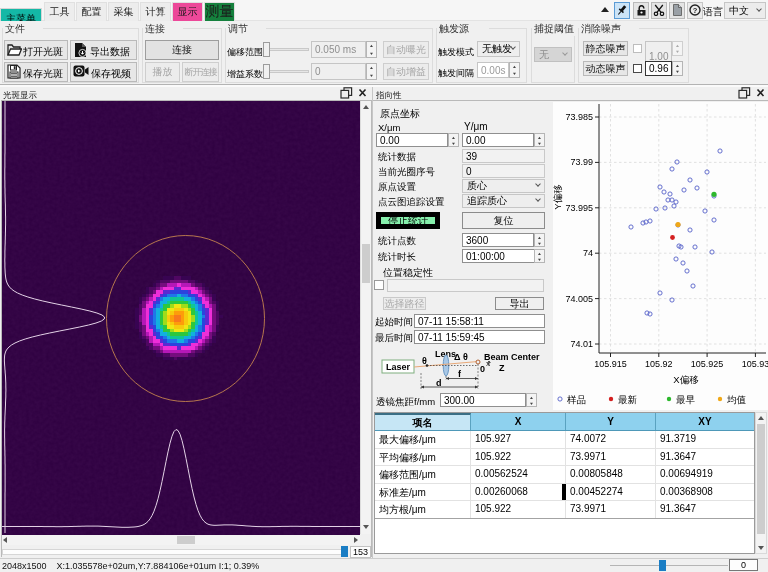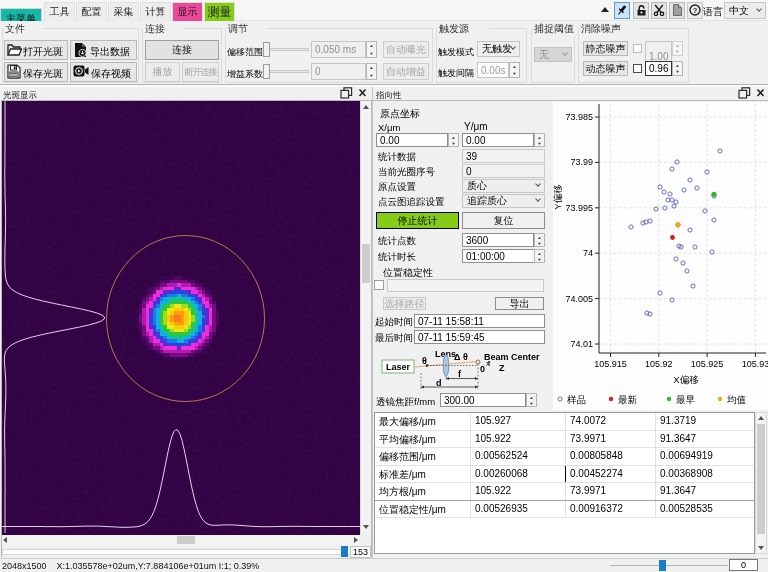--- a/index.html
+++ b/index.html
@@ -23,21 +23,21 @@
 .chev{position:absolute;right:4px;top:calc(50% - 4px);width:4px;height:4px;border-right:1.3px solid #555;border-bottom:1.3px solid #555;transform:rotate(45deg)}
 .wbtn{position:absolute;border:1px solid #8c8c8c;background:#efefef;color:#000;font-size:10px;display:flex;align-items:center;justify-content:center}
 </style></head><body>
 <div class="abs" style="left:0;top:0;width:768px;height:21px;background:#f6f6f6;border-bottom:1px solid #e3e3e3"></div>
 <div class="abs" style="left:0;top:8px;width:42px;height:20px;background:#14b8a6;border:1px solid #d5d5d5;border-bottom:none;display:flex;align-items:center;justify-content:center;font-size:10px">主菜单</div>
 <div class="abs" style="left:44px;top:2px;width:31px;height:19px;background:#ededed;border:1px solid #e0e0e0;border-bottom:none;display:flex;align-items:center;justify-content:center;font-size:10px;color:#1a1a1a">工具</div>
 <div class="abs" style="left:76px;top:2px;width:31px;height:19px;background:#ededed;border:1px solid #e0e0e0;border-bottom:none;display:flex;align-items:center;justify-content:center;font-size:10px;color:#1a1a1a">配置</div>
 <div class="abs" style="left:108px;top:2px;width:31px;height:19px;background:#ededed;border:1px solid #e0e0e0;border-bottom:none;display:flex;align-items:center;justify-content:center;font-size:10px;color:#1a1a1a">采集</div>
 <div class="abs" style="left:140px;top:2px;width:31px;height:19px;background:#ededed;border:1px solid #e0e0e0;border-bottom:none;display:flex;align-items:center;justify-content:center;font-size:10px;color:#1a1a1a">计算</div>
 <div class="abs" style="left:172px;top:2px;width:31px;height:19px;background:#ec4899;border:1px solid #e0e0e0;border-bottom:none;display:flex;align-items:center;justify-content:center;font-size:10px;color:#1a1a1a">显示</div>
-<div class="abs" style="left:204px;top:2px;width:31px;height:19px;background:#84cc16;border:1px solid #e0e0e0;border-bottom:none;display:flex;align-items:center;justify-content:center;font-size:12px;color:#1a1a1a">测量</div>
+<div class="abs" style="left:204px;top:2px;width:31px;height:19px;background:#15803d;border:1px solid #e0e0e0;border-bottom:none;display:flex;align-items:center;justify-content:center;font-size:14px;color:#1a1a1a">测量</div>
 <div class="abs" style="left:601px;top:7px;width:0;height:0;border-left:4px solid transparent;border-right:4px solid transparent;border-bottom:5px solid #222"></div>
 <div class="abs" style="left:614px;top:2px;width:16px;height:17px;background:#cce4f7;border:1px solid #5b9bd5"></div>
 <svg class="abs" style="left:616px;top:4px" width="12" height="13" viewBox="0 0 12 13">
 <g transform="rotate(40 6 6)">
       <rect x="4.6" y="1" width="2.8" height="5.5" fill="#111"></rect>
       <rect x="3.2" y="6.2" width="5.6" height="1.6" fill="#111"></rect>
       <rect x="5.6" y="7.8" width="1" height="4" fill="#111"></rect>
     </g>
   </svg>
 <div class="abs" style="left:633px;top:2px;width:16px;height:17px;background:#e4e4e4;border:1px solid #b9b9b9"></div>
@@ -682,21 +682,21 @@
     <i>▼</i>
   </div>
 <div class="lbl l9" style="left:378px;top:151px">统计数据</div>
 <div class="fld flat" style="left:462px;top:149px;width:83px;height:14px">39</div>
 <div class="lbl l9" style="left:378px;top:166px">当前光圈序号</div>
 <div class="fld flat" style="left:462px;top:164px;width:83px;height:14px">0</div>
 <div class="lbl l9" style="left:378px;top:181px">原点设置</div>
 <div class="cmb" style="left:462px;top:179px;width:83px;height:14px">质心<i class="chev"></i></div>
 <div class="lbl l9" style="left:378px;top:196px">点云图追踪设置</div>
 <div class="cmb" style="left:462px;top:194px;width:83px;height:14px">追踪质心<i class="chev"></i></div>
-<div class="wbtn" style="left:376px;top:212px;width:83px;height:17px;background:#84cc16;border:1px solid #000000">停止统计</div>
+<div class="wbtn" style="left:376px;top:212px;width:64px;height:17px;background:#86efac;border:5px solid #000000">停止统计</div>
 <div class="wbtn" style="left:462px;top:212px;width:83px;height:17px">复位</div>
 <div class="lbl l9" style="left:378px;top:235px">统计点数</div>
 <div class="fld" style="left:462px;top:233px;width:72px;height:14px">3600</div>
 <div class="spin" style="left:534px;top:233px;height:14px">
     <i>▲</i>
     <i>▼</i>
   </div>
 <div class="lbl l9" style="left:378px;top:251px">统计时长</div>
 <div class="fld" style="left:462px;top:249px;width:80px;height:14px">01:00:00</div>
 <div class="spin" style="left:534px;top:249px;height:14px">
@@ -818,55 +818,55 @@
     <circle cx="7" cy="297" r="2.1" fill="none" stroke="#5560c8" stroke-width="0.9"></circle>
     <text x="14" y="301" font-size="9.5" font-family="Liberation Sans">样品</text>
     <circle cx="58" cy="297" r="2.2" fill="#d42020"></circle>
     <text x="65" y="301" font-size="9.5" font-family="Liberation Sans">最新</text>
     <circle cx="116" cy="297" r="2.2" fill="#2db82d"></circle>
     <text x="123" y="301" font-size="9.5" font-family="Liberation Sans">最早</text>
     <circle cx="167" cy="297" r="2.2" fill="#f0a818"></circle>
     <text x="174" y="301" font-size="9.5" font-family="Liberation Sans">均值</text>
   </svg>
 <div class="abs" style="left:374px;top:412px;width:381px;height:142px;border:1px solid #9a9a9a;background:#fff;font-size:10px">
+    <div style="display:flex;height:18px;border-bottom:1px solid #4e98b8">
+      <div style="width:96px;background:#c6e6f5;border-right:1px solid #5aa2c0;display:flex;align-items:center;justify-content:center;font-weight:bold;border-top:2px solid #3a6e84">项名</div>
+      <div style="width:95px;background:#8ed1ee;border-right:1px solid #5aa2c0;display:flex;align-items:center;justify-content:center;font-weight:bold">X</div>
+      <div style="width:90px;background:#8ed1ee;border-right:1px solid #5aa2c0;display:flex;align-items:center;justify-content:center;font-weight:bold">Y</div>
+      <div style="flex:1;background:#8ed1ee;display:flex;align-items:center;justify-content:center;font-weight:bold">XY</div>
+    </div>
     <div style="display:flex;height:17.5px;border-bottom:1px solid #e2e2e2">
       <div style="width:96px;padding:2px 0 0 4px;border-right:1px solid #e2e2e2">最大偏移/μm</div>
       <div style="width:95px;padding:2px 0 0 4px;border-right:1px solid #e2e2e2">105.927</div>
       <div style="width:90px;padding:2px 0 0 4px;border-right:1px solid #e2e2e2">74.0072</div>
       <div style="flex:1;padding:2px 0 0 4px">91.3719</div>
     </div>
     <div style="display:flex;height:17.5px;border-bottom:1px solid #e2e2e2">
       <div style="width:96px;padding:2px 0 0 4px;border-right:1px solid #e2e2e2">平均偏移/μm</div>
       <div style="width:95px;padding:2px 0 0 4px;border-right:1px solid #e2e2e2">105.922</div>
       <div style="width:90px;padding:2px 0 0 4px;border-right:1px solid #e2e2e2">73.9971</div>
       <div style="flex:1;padding:2px 0 0 4px">91.3647</div>
     </div>
     <div style="display:flex;height:17.5px;border-bottom:1px solid #e2e2e2">
       <div style="width:96px;padding:2px 0 0 4px;border-right:1px solid #e2e2e2">偏移范围/μm</div>
       <div style="width:95px;padding:2px 0 16px 4px;border-right:1px solid #e2e2e2">0.00562524</div>
       <div style="width:90px;padding:2px 0 0 4px;border-right:1px solid #e2e2e2">0.00805848</div>
       <div style="flex:1;padding:2px 0 0 4px">0.00694919</div>
     </div>
     <div style="display:flex;height:17.5px;border-bottom:1px solid #e2e2e2">
       <div style="width:96px;padding:2px 0 0 4px;border-right:1px solid #e2e2e2">标准差/μm</div>
-      <div style="width:95px;padding:2px 0 0 4px;border-right:1px solid #000000">0.00260068</div>
+      <div style="width:95px;padding:2px 0 0 4px;border-right:4px solid #000000">0.00260068</div>
       <div style="width:90px;padding:2px 0 0 4px;border-right:1px solid #e2e2e2">0.00452274</div>
       <div style="flex:1;padding:2px 0 0 4px">0.00368908</div>
     </div>
     <div style="display:flex;height:17.5px;border-bottom:1px solid #a3a3a3">
       <div style="width:96px;padding:2px 0 0 4px;border-right:1px solid #e2e2e2">均方根/μm</div>
       <div style="width:95px;padding:2px 0 0 4px;border-right:1px solid #e2e2e2">105.922</div>
       <div style="width:90px;padding:2px 0 0 4px;border-right:1px solid #e2e2e2">73.9971</div>
       <div style="flex:1;padding:2px 0 0 4px">91.3647</div>
-    </div>
-    <div style="display:flex;height:17.5px;border-bottom:1px solid #e2e2e2">
-      <div style="width:96px;padding:2px 0 0 4px;border-right:1px solid #e2e2e2">位置稳定性/μm</div>
-      <div style="width:95px;padding:2px 0 0 4px;border-right:1px solid #e2e2e2">0.00526935</div>
-      <div style="width:90px;padding:2px 0 0 4px;border-right:1px solid #e2e2e2">0.00916372</div>
-      <div style="flex:1;padding:2px 0 0 4px">0.00528535</div>
     </div>
   </div>
 <div class="abs" style="left:755px;top:412px;width:12px;height:142px;background:#f3f3f3;border:1px solid #d9d9d9"></div>
 <div class="abs" style="left:758px;top:416px;width:0;height:0;border-left:3px solid transparent;border-right:3px solid transparent;border-bottom:4px solid #555"></div>
 <div class="abs" style="left:757px;top:424px;width:8px;height:110px;background:#cdcdcd"></div>
 <div class="abs" style="left:758px;top:546px;width:0;height:0;border-left:3px solid transparent;border-right:3px solid transparent;border-top:4px solid #555"></div>
 <div class="abs" style="left:0;top:558px;width:768px;height:14px;background:#f0f0f0;border-top:1px solid #cdcdcd"></div>
 <div class="abs" style="left:2px;top:561px;font-size:9px;color:#111">2048x1500&nbsp;&nbsp;&nbsp;&nbsp;X:1.035578e+02um,Y:7.884106e+01um I:1; 0.39%</div>
 <div class="abs" style="left:610px;top:565px;width:118px;height:1px;background:#b5b5b5"></div>
 <div class="abs" style="left:659px;top:560px;width:7px;height:11px;background:#1a7dc4"></div>

